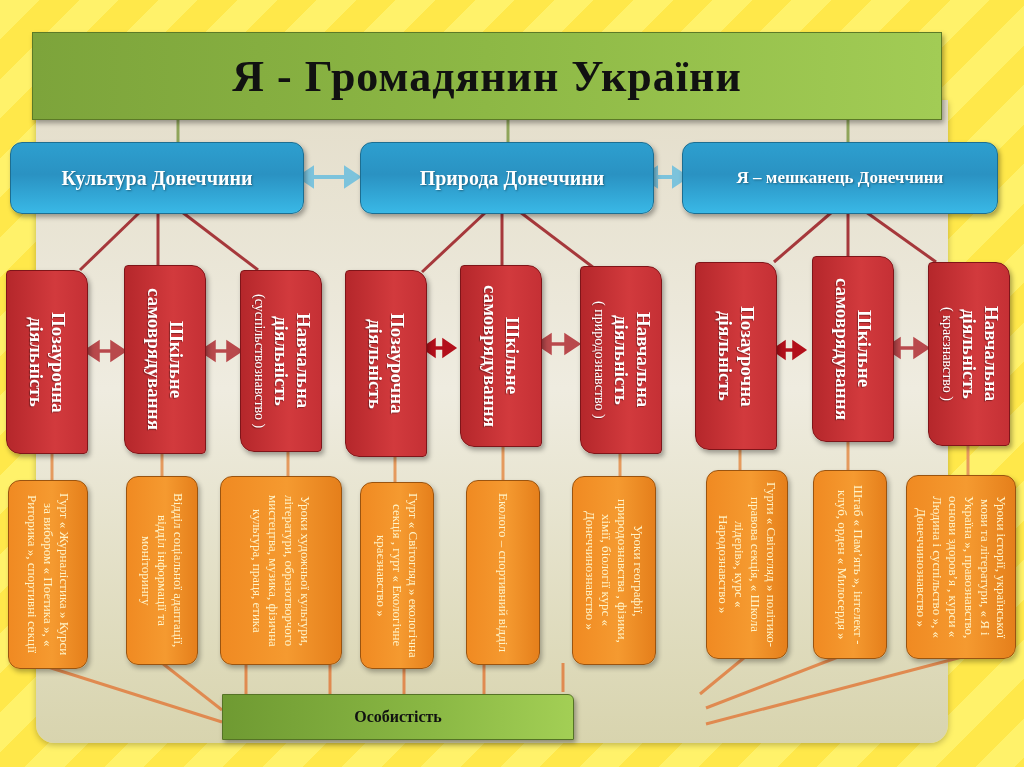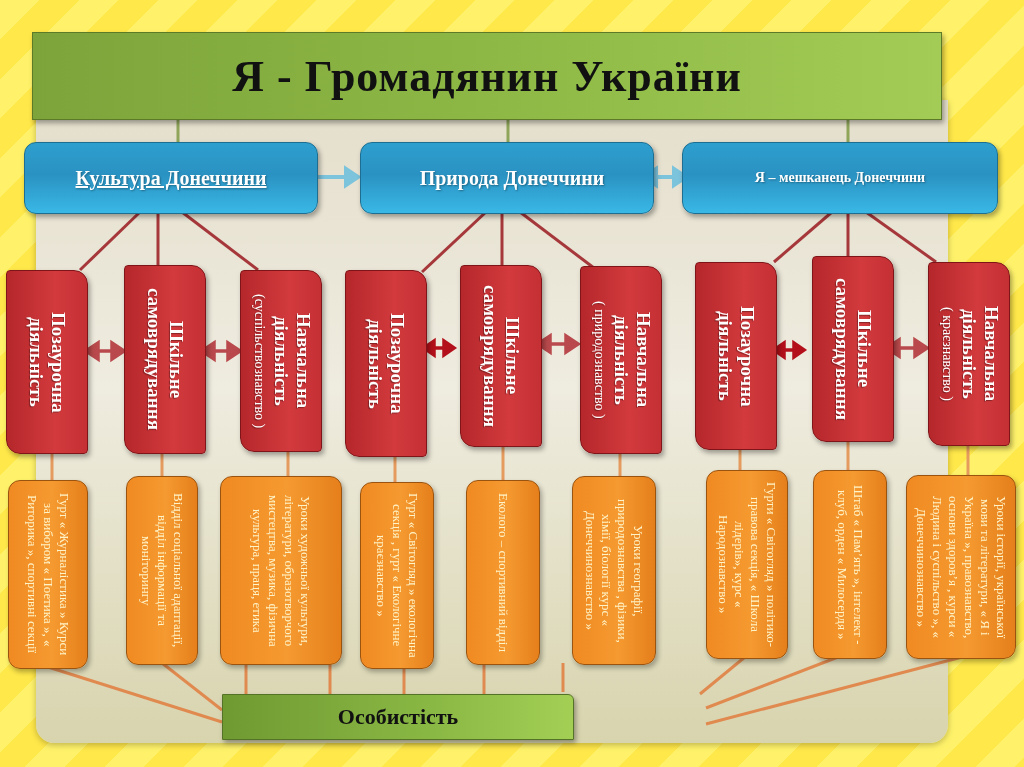--- a/index.html
+++ b/index.html
@@ -58,21 +58,21 @@
     color:#fff4c8; font-size:13px; line-height:16px; text-align:center;
     white-space:normal; max-height:92%;
   }
   .green-box {
     position:absolute; left:222px; top:694px; width:350px; height:44px;
     background: linear-gradient(90deg, #6f9a32 0%, #8ab844 60%, #a3cf55 100%);
     border:1px solid #557326; border-radius: 0 6px 0 0;
     box-shadow: 2px 3px 5px rgba(0,0,0,0.35);
     display:flex; align-items:center; justify-content:center;
   }
-  .green-box span { font-size:22px; font-weight:bold; color:#111; }
+  .green-box span { font-size:16px; font-weight:bold; color:#111; }
 </style>
 </head>
 <body>
 
 <div id="panel"></div>
 
 <svg id="lines" width="1024" height="767">
 
   <g stroke="#8fa55a" stroke-width="3" fill="none">
     <line x1="178" y1="110" x2="178" y2="142"></line>
@@ -147,27 +147,27 @@
     <line x1="780" y1="350" x2="798" y2="350"></line>
     <polygon points="774,350 784,343 784,357"></polygon>
     <polygon points="804,350 794,343 794,357"></polygon>
   </g>
 </svg>
 
 <div class="title-box">
   <span>Я -  Громадянин України</span>
 </div>
 
-<div class="blue-box" style="left:24px; width:292px;text-decoration:underline;">
+<div class="blue-box" style="left:10px; width:292px;">
   <span>Культура Донеччини</span>
 </div>
 <div class="blue-box" style="left:360px; width:282px;padding-left:10px;">
   <span>Природа Донеччини</span>
 </div>
-<div class="blue-box" style="left:682px; width:314px; font-size:14px;">
+<div class="blue-box" style="left:682px; width:314px; font-size:17px;">
   <span>Я – мешканець Донеччини</span>
 </div>
 
 <div class="red-box" style="left:6px; top:270px; height:182px;">
   <div class="vt"><span>Позаурочна діяльність</span></div>
 </div>
 <div class="red-box" style="left:124px; top:265px; height:187px;">
   <div class="vt"><span>Шкільне самоврядування</span></div>
 </div>
 <div class="red-box" style="left:240px; top:270px; height:180px;">

